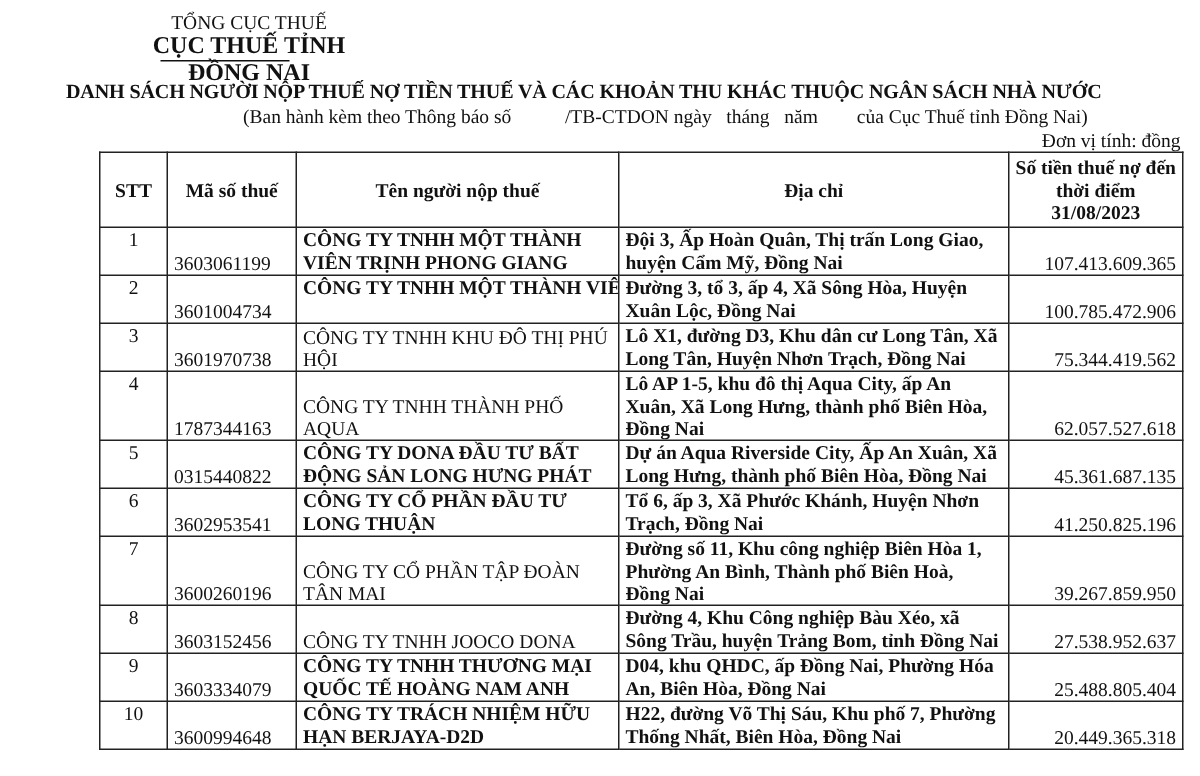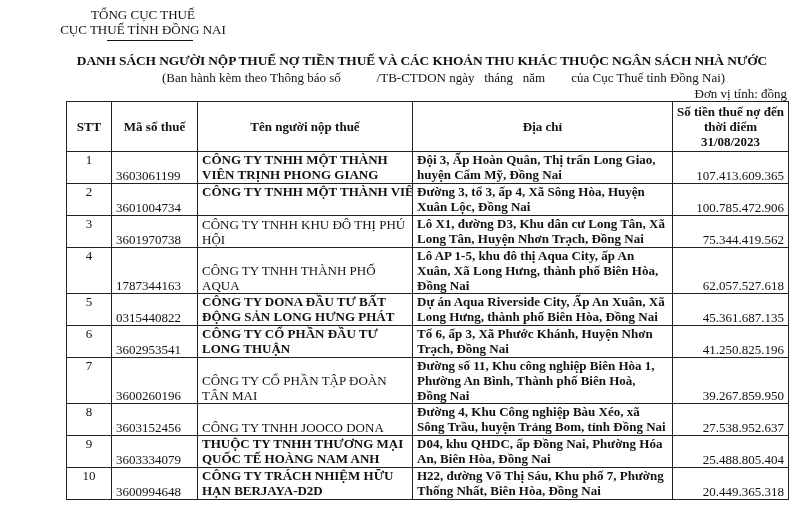--- a/index.html
+++ b/index.html
@@ -1,25 +1,25 @@
 <!DOCTYPE html>
 <html><head>
 <meta charset="utf-8">
 <style>
   html, body { margin:0; padding:0; }
   body {
     width:800px; height:517px; overflow:hidden; background:#ffffff;
     font-family: "Liberation Serif", "DejaVu Serif", serif; color:#111;
     position:relative;
   }
-  .org { position:absolute; left:53px; width:180px; text-align:center; }
+  .org { position:absolute; left:76px; width:180px; text-align:center; }
   .org1 { top:7px; font-size:13px; }
-  .org2 { top:22px; font-size:13px; font-weight:normal; }
+  .org2 { top:22px; font-size:16px; font-weight:bold; }
   .org-rule { position:absolute; left:107px; top:40px; width:86px; height:1px; background:#111; }
-  .title { position:absolute; left:0; width:800px; top:53px; text-align:center; font-size:13.4px; font-weight:bold; padding-left:44px; box-sizing:border-box; letter-spacing:-0.1px; }
+  .title { position:absolute; left:0; width:800px; top:53px; text-align:left; font-size:13.4px; font-weight:bold; padding-left:44px; box-sizing:border-box; letter-spacing:-0.1px; }
   .subtitle { position:absolute; top:70px; left:162px; font-size:13px; white-space:pre;font-family:Liberation Serif, serif; }
   .unit { position:absolute; top:86px; right:13px; font-size:13px; }
   table.debt {
     position:absolute; left:66px; top:101px; width:722px;
     border-collapse:collapse; font-size:13px; table-layout:fixed;
   }
   table.debt th, table.debt td { border:1.5px solid #222; padding:0 4px; line-height:15px; }
   table.debt th { font-weight:bold; height:49px; text-align:center; vertical-align:middle; }
   td.stt { text-align:center; vertical-align:top; padding-top:6px; }
   td.mst { vertical-align:bottom; padding-bottom:1px; }
@@ -108,21 +108,21 @@
     <tr class="r2">
       <td class="stt">8</td>
       <td class="mst">3603152456</td>
       <td class="mst">CÔNG TY TNHH JOOCO DONA</td>
       <td class="addr">Đường 4, Khu Công nghiệp Bàu Xéo, xã Sông Trầu, huyện Trảng Bom, tỉnh Đồng Nai</td>
       <td class="amt">27.538.952.637</td>
     </tr>
     <tr class="r2">
       <td class="stt">9</td>
       <td class="mst">3603334079</td>
-      <td class="name">THUỘC TY TNHH THƯƠNG MẠI QUỐC TẾ HOÀNG NAM ANH</td>
+      <td class="name">CÔNG TY TNHH THƯƠNG MẠI QUỐC TẾ HOÀNG NAM ANH</td>
       <td class="addr">D04, khu QHDC, ấp Đồng Nai, Phường Hóa An, Biên Hòa, Đồng Nai</td>
       <td class="amt">25.488.805.404</td>
     </tr>
     <tr class="r2">
       <td class="stt">10</td>
       <td class="mst">3600994648</td>
       <td class="name">CÔNG TY TRÁCH NHIỆM HỮU HẠN BERJAYA-D2D</td>
       <td class="addr">H22, đường Võ Thị Sáu, Khu phố 7, Phường Thống Nhất, Biên Hòa, Đồng Nai</td>
       <td class="amt">20.449.365.318</td>
     </tr>

